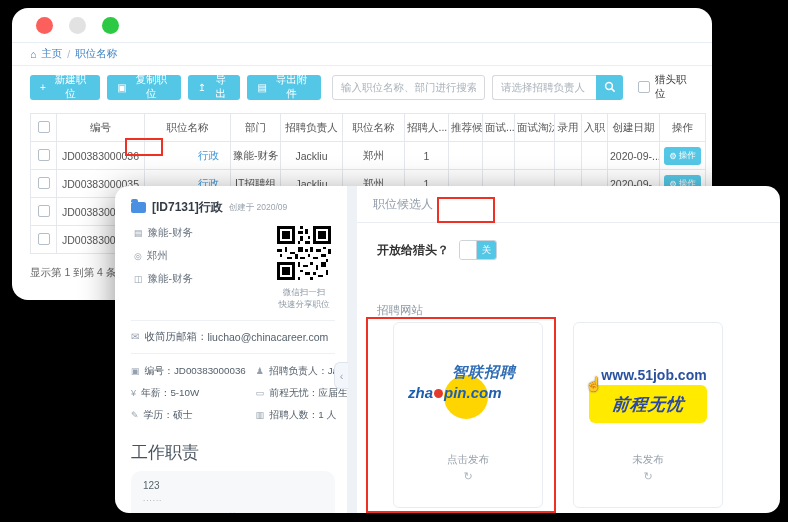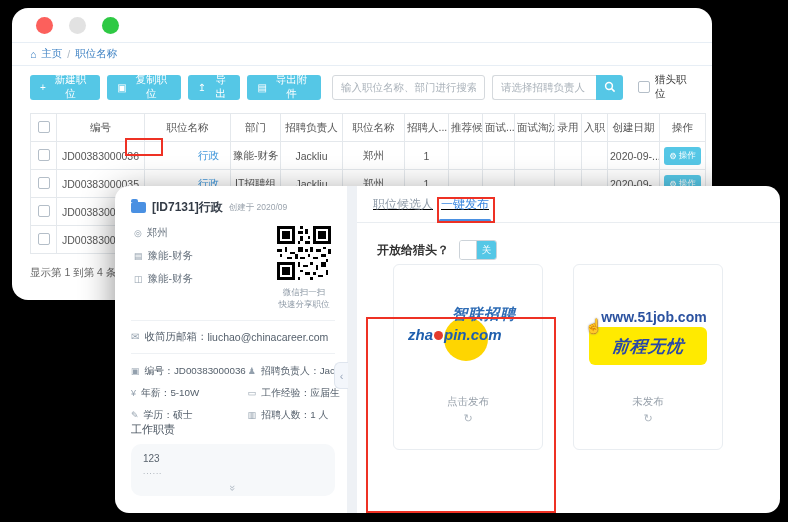--- a/index.html
+++ b/index.html
@@ -51,37 +51,37 @@
   .d-title { font-size:12px; color:#333b46; font-weight:bold; }
   .d-created { font-size:8.5px; color:#9aa3ad; }
   .d-body { display:flex; margin-top:10px; }
   .d-meta { flex:1; display:flex; flex-direction:column; gap:9px; font-size:10.5px; color:#68737f; padding-left:3px; }
   .d-meta .micon, .ficon { color:#93a0ad; font-size:9px; margin-right:5px; }
   .d-qr { width:62px; text-align:center; }
   .qr-cap { font-size:8.5px; color:#8a96a3; line-height:1.4; margin-top:3px; }
   .d-hr { border:none; border-top:1px solid #eef1f4; margin:9px 0; }
   .d-email { font-size:10.5px; color:#55606c; display:flex; align-items:center; }
   .d-email .micon { margin-right:5px; color:#93a0ad; font-size:10px; }
-  .d-fields { display:grid; grid-template-columns:1.1fr 1fr; gap:9px 2px; font-size:9.8px;
+  .d-fields { display:grid; grid-template-columns:1.1fr 1fr; gap:9px 10px; font-size:9.8px;
     color:#55606c; margin-top:11px; white-space:nowrap; }
-  .d-sec-title { font-size:11px; color:#47525e; }
+  .d-sec-title { font-size:17px; color:#47525e; margin-top:19px; }
   .d-card { background:#f6f8fa; border-radius:10px; padding:9px 12px 2px; font-size:10px;
     color:#5a646e; margin-top:7px; }
   .d-card .dots-line { font-size:8px; color:#8a949e; margin-top:3px; letter-spacing:1px; }
   .chev-expand { text-align:center; color:#b3bcc6; font-size:11px; margin-top:6px; }
   .chev-expand span { display:inline-block; transform:rotate(90deg); }
 
   .divider { width:10px; background:#eef1f5; position:relative; flex:none; }
   .collapse-tab { position:absolute; left:-13px; top:176px; width:14px; height:27px;
     background:#f3f6fb; border:1px solid #dfe5ee; border-right:none; border-radius:6px 0 0 6px;
     color:#9aa7bb; display:flex; align-items:center; justify-content:center; font-size:11px; cursor:pointer; }
 
   .publish-col { flex:1; display:flex; flex-direction:column; }
   .tabs { height:37px; border-bottom:1px solid #e9edf1; display:flex; align-items:stretch;
-    padding-left:14px; gap:4px; flex:none;text-decoration:underline; }
+    padding-left:14px; gap:12px; flex:none; }
   .tab { display:flex; align-items:center; font-size:12px; color:#909ca9; position:relative;
     padding:0 2px; cursor:pointer; }
   .tab-active { color:#3a87e0; }
   .tab-active::after { content:""; position:absolute; left:0; right:0; bottom:0; height:3px;
     background:#4a90e2; border-radius:2px; }
   .pub-content { padding:17px 4px 0 20px; }
   .hh-row { display:flex; align-items:center; gap:10px; }
   .hh-q { font-size:12px; color:#333; font-weight:bold; }
   .toggle { width:38px; height:20px; border:1px solid #ccd3d9; border-radius:3px; display:flex;
     overflow:hidden; cursor:pointer; }
@@ -281,22 +281,22 @@
 <div class="modal">
 
   <div class="detail-col">
     <div class="d-header">
       <span class="folder-icon"></span>
       <span class="d-title">[ID7131]行政</span>
       <span class="d-created">创建于 2020/09</span>
     </div>
     <div class="d-body">
       <div class="d-meta">
+          <div><span class="micon">▤</span><span>豫能-财务</span></div>
           <div><span class="micon">◎</span><span>郑州</span></div>
-          <div><span class="micon">▤</span><span>豫能-财务</span></div>
           <div><span class="micon">◫</span><span>豫能-财务</span></div>
         </div>
       <div class="d-qr">
         <svg width="54" height="54" viewBox="0 0 21 21" shape-rendering="crispEdges">
           <rect width="21" height="21" fill="#fff"></rect>
           <g fill="#000">
             <rect x="0" y="0" width="7" height="7"></rect>
               <rect x="14" y="0" width="7" height="7"></rect>
               <rect x="0" y="14" width="7" height="7"></rect>
           </g>
@@ -357,50 +357,50 @@
     <div class="d-email">
       <span class="micon">✉</span>
       <span>收简历邮箱：</span>
       <span>liuchao@chinacareer.com</span>
     </div>
     <hr class="d-hr">
     <div class="d-fields">
         <div><span class="ficon">▣</span><span>编号：JD00383000036</span></div>
         <div><span class="ficon">♟</span><span>招聘负责人：Jackliu</span></div>
         <div><span class="ficon">¥</span><span>年薪：5-10W</span></div>
-        <div><span class="ficon">▭</span><span>工作经验：应届生</span></div>
+        <div><span class="ficon">▭</span><span>前程无忧：应届生</span></div>
         <div><span class="ficon">✎</span><span>学历：硕士</span></div>
         <div><span class="ficon">▥</span><span>招聘人数：1 人</span></div>
       </div>
     <div class="d-sec-title">工作职责</div>
     <div class="d-card">
       <div>123</div>
       <div class="dots-line">......</div>
       <div class="chev-expand"><span>»</span></div>
     </div>
 
   </div>
 
   <div class="divider">
     <div class="collapse-tab">‹</div>
   </div>
 
   <div class="publish-col">
     <div class="tabs">
       <div class="tab">职位候选人</div>
-      <div class="tab tab-active">一键发布</div>
     </div>
     <div class="pub-content">
       <div class="hh-row">
         <span class="hh-q">开放给猎头？</span>
         <div class="toggle">
           <span class="toggle-handle"></span>
           <span class="toggle-off">关</span>
         </div>
       </div>
+      <div class="sites-label">招聘网站</div>
       <div class="cards">
         <div class="site-card">
           <div class="zp-logo">
             <span class="zp-circle"></span>
             <span class="zp-cn">智联招聘</span>
             <span class="zp-en"><span>zha</span><span class="zp-dot"></span><span>pin.com</span></span>
           </div>
           <div class="status-text">点击发布</div>
           <div class="refresh-icon">↻</div>
         </div>

